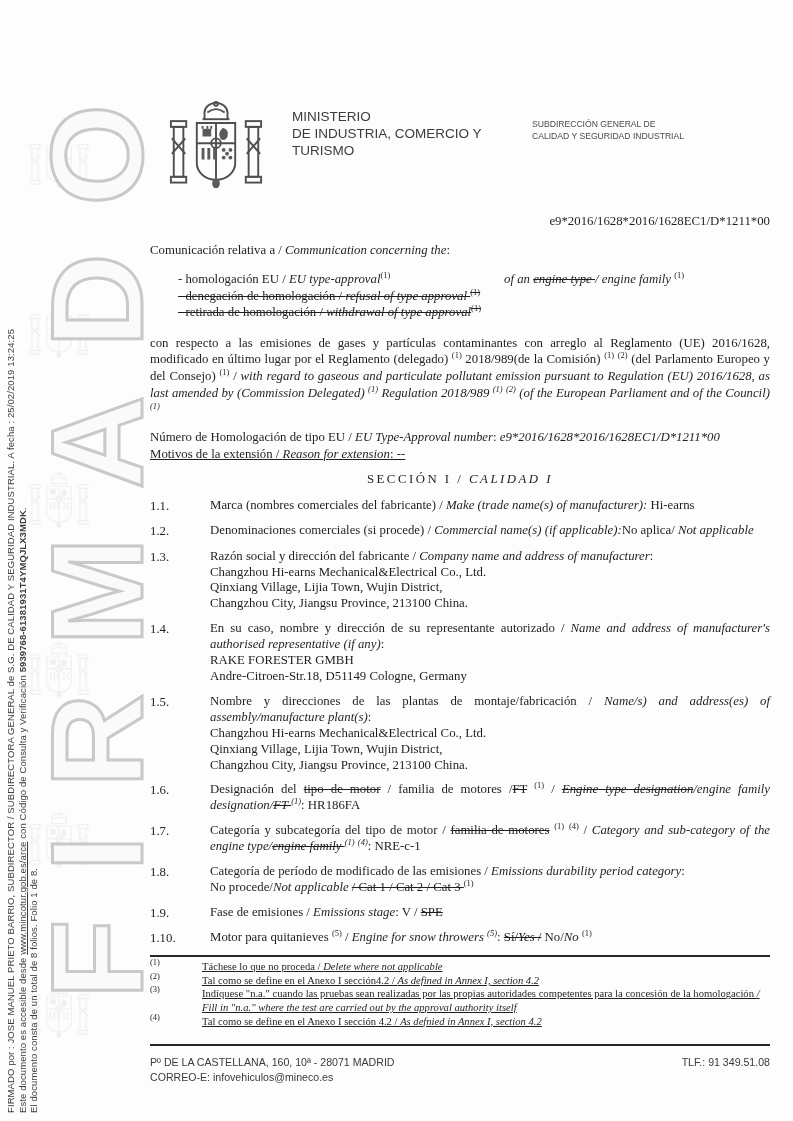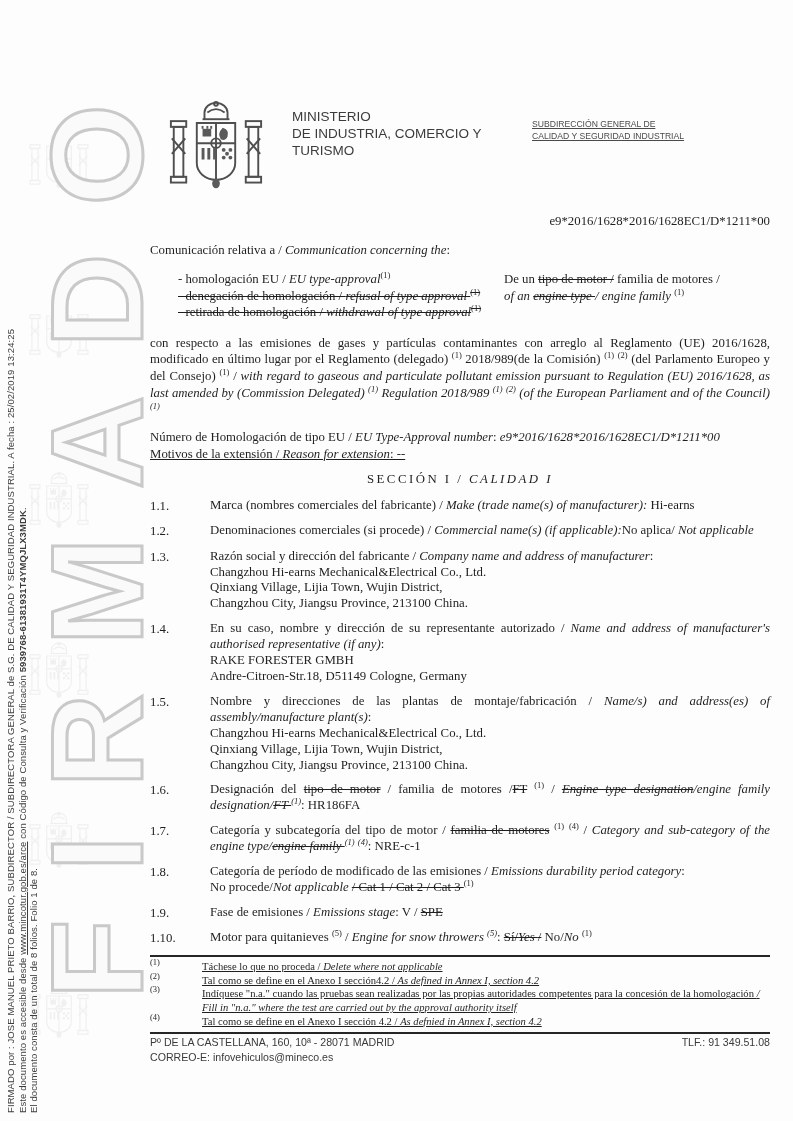--- a/index.html
+++ b/index.html
@@ -37,21 +37,21 @@
   .content{position:absolute;left:150px;top:96px;width:620px;font-size:12.8px;line-height:16.2px;z-index:2;}
 
   .header-row{position:relative;height:114px;margin-left:18px;}
   .coat{position:absolute;left:0;top:2px;}
   .ministry{
     position:absolute;left:124px;top:12px;
     font-family:"Liberation Sans",sans-serif;font-size:13.5px;line-height:17px;color:#3c3c3c;
   }
   .dg-block{position:absolute;left:364px;top:14px;font-family:"Liberation Sans",sans-serif;color:#4a4a4a;}
   .dg1{font-size:9.6px;line-height:12.5px;}
-  .dg2{font-size:8.6px;line-height:11.5px;margin-top:9px;text-decoration:underline;}
+  .dg2{font-size:8.6px;line-height:11.5px;margin-top:9px;}
 
   .approval-no{text-align:right;margin-top:3px;}
   .page-line{text-align:right;margin-top:10px;}
   .intro{margin-top:13px;}
   .bullets{display:flex;margin-top:13px;margin-left:28px;}
   .bullets-left{width:318px;}
   .bullets-right{margin-left:8px;flex:1;}
   .bullets div{line-height:16.4px;}
   .para{margin-top:14px;text-align:justify;line-height:16.8px;}
   .approval-line{margin-top:10px;}
@@ -63,21 +63,21 @@
   .item .ibody{flex:1;}
   .iline{line-height:15.9px;}
   .iline.first{text-align:justify;}
 
   .fnrule{border-top:2.5px solid #262626;margin-top:7px;}
   .footnotes{margin-top:3px;font-size:10.6px;line-height:13.6px;}
   .fnrow{display:flex;}
   .fnrow .fnmark{width:52px;flex:none;}
   .fnrow .fntext{flex:1;text-decoration:underline;}
 
-  .footer{margin-top:4px;border-top:2.5px solid #262626;padding-top:1px;
+  .footer{margin-top:16px;border-top:2.5px solid #262626;padding-top:9px;
     font-family:"Liberation Sans",sans-serif;font-size:10.6px;color:#3a3a3a;line-height:15px;}
   .footer .row1{display:flex;justify-content:space-between;}
 </style>
 </head>
 <body>
 
 <svg width="0" height="0" style="position:absolute" aria-hidden="true">
   <symbol id="coat" viewBox="0 0 100 104">
     <g stroke="#4f4f4f" stroke-width="2" fill="none">
       <rect x="6" y="30" width="10" height="52"></rect>
@@ -163,21 +163,20 @@
 
   <div class="intro"><span>Comunicación relativa a / </span><span class="i">Communication concerning the</span><span>:</span></div>
 
   <div class="bullets">
     <div class="bullets-left">
         <div><span>- homologación EU / </span><span class="i">EU type-approval</span><sup>(1)</sup></div>
         <div><span class="st">- denegación de homologación / </span><span class="i st">refusal of type approval </span><sup class="st">(1)</sup></div>
         <div><span class="st">- retirada de homologación / </span><span class="i st">withdrawal of type approval</span><sup class="st">(1)</sup></div>
       </div>
     <div class="bullets-right">
-        <div><span>De un </span><span class="st">tipo de motor /</span><span> familia de motores /</span></div>
         <div><span class="i">of an </span><span class="i st">engine type </span><span class="i">/ engine family </span><sup>(1)</sup></div>
       </div>
   </div>
 
   <div class="para"><span>con respecto a las emisiones de gases y partículas contaminantes con arreglo al Reglamento (UE) 2016/1628, modificado en último lugar por el Reglamento (delegado) </span><sup>(1)</sup><span> 2018/989(de la Comisión) </span><sup>(1)</sup><span> </span><sup>(2)</sup><span> (del Parlamento Europeo y del Consejo) </span><sup>(1)</sup><span> / </span><span class="i">with regard to gaseous and particulate pollutant emission pursuant to Regulation (EU) 2016/1628, as last amended by (Commission Delegated) </span><sup class="i">(1)</sup><span class="i"> Regulation 2018/989 </span><sup class="i">(1)</sup><span class="i"> </span><sup class="i">(2)</sup><span class="i"> (of the European Parliament and of the Council) </span><sup class="i">(1)</sup></div>
 
   <div class="approval-line"><span>Número de Homologación de tipo EU / </span><span class="i">EU Type-Approval number</span><span>: </span><span class="i">e9*2016/1628*2016/1628EC1/D*1211*00</span></div>
   <div class="reason-line"><span>Motivos de la extensión / </span><span class="i">Reason for extension</span><span>: --</span></div>
 
   <div class="section-heading"><span>SECCIÓN I / </span><span class="i">CALIDAD I</span></div>

